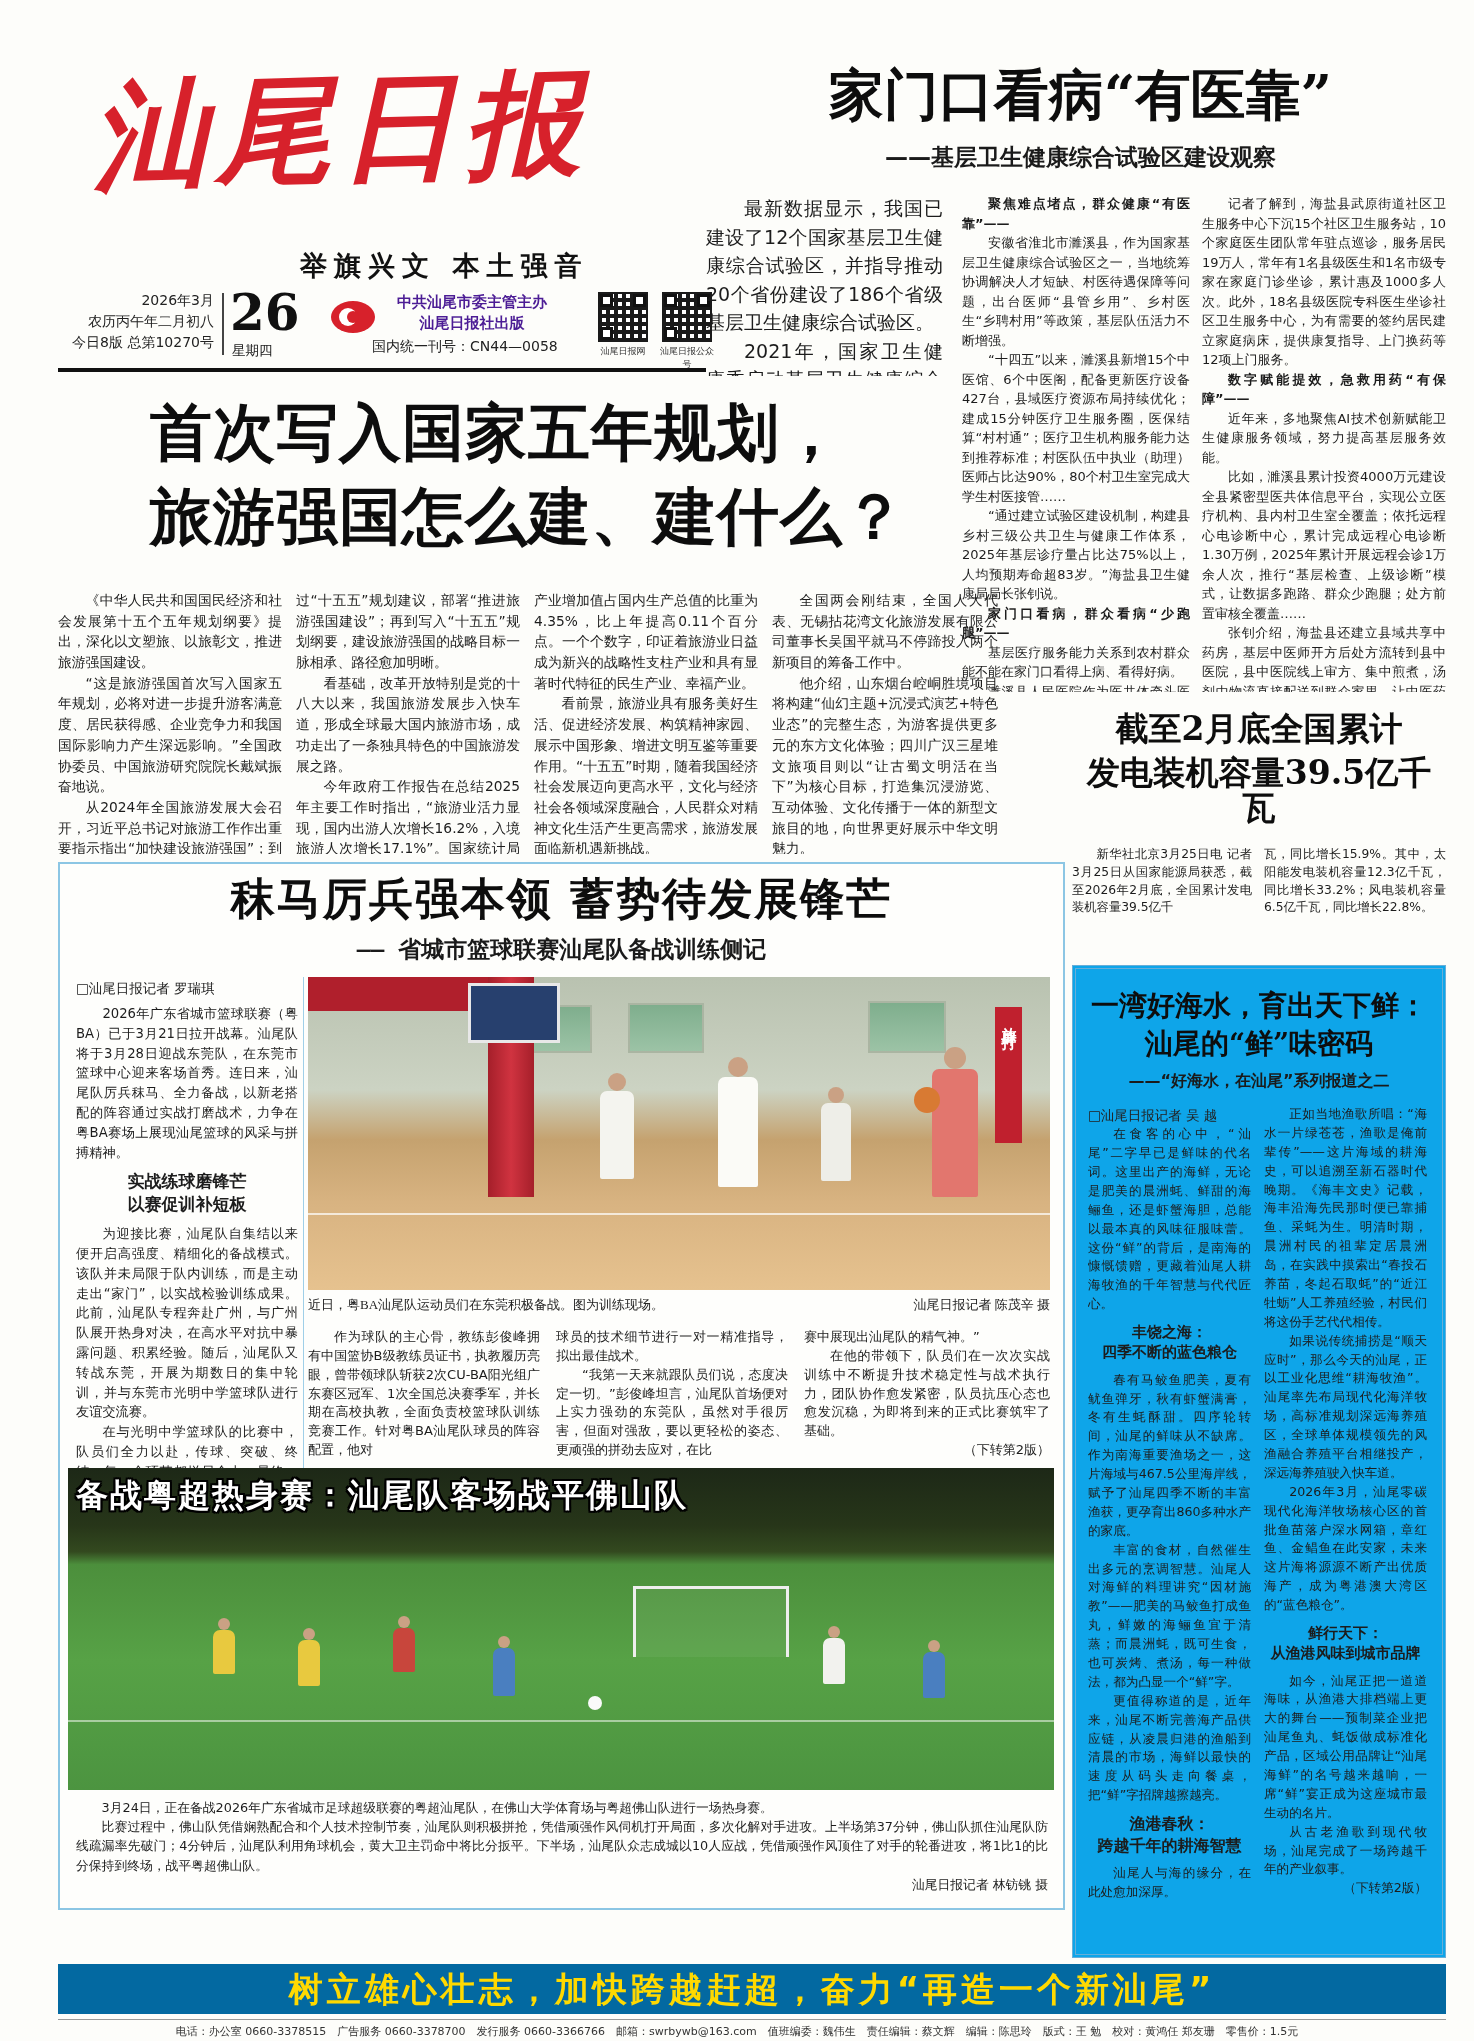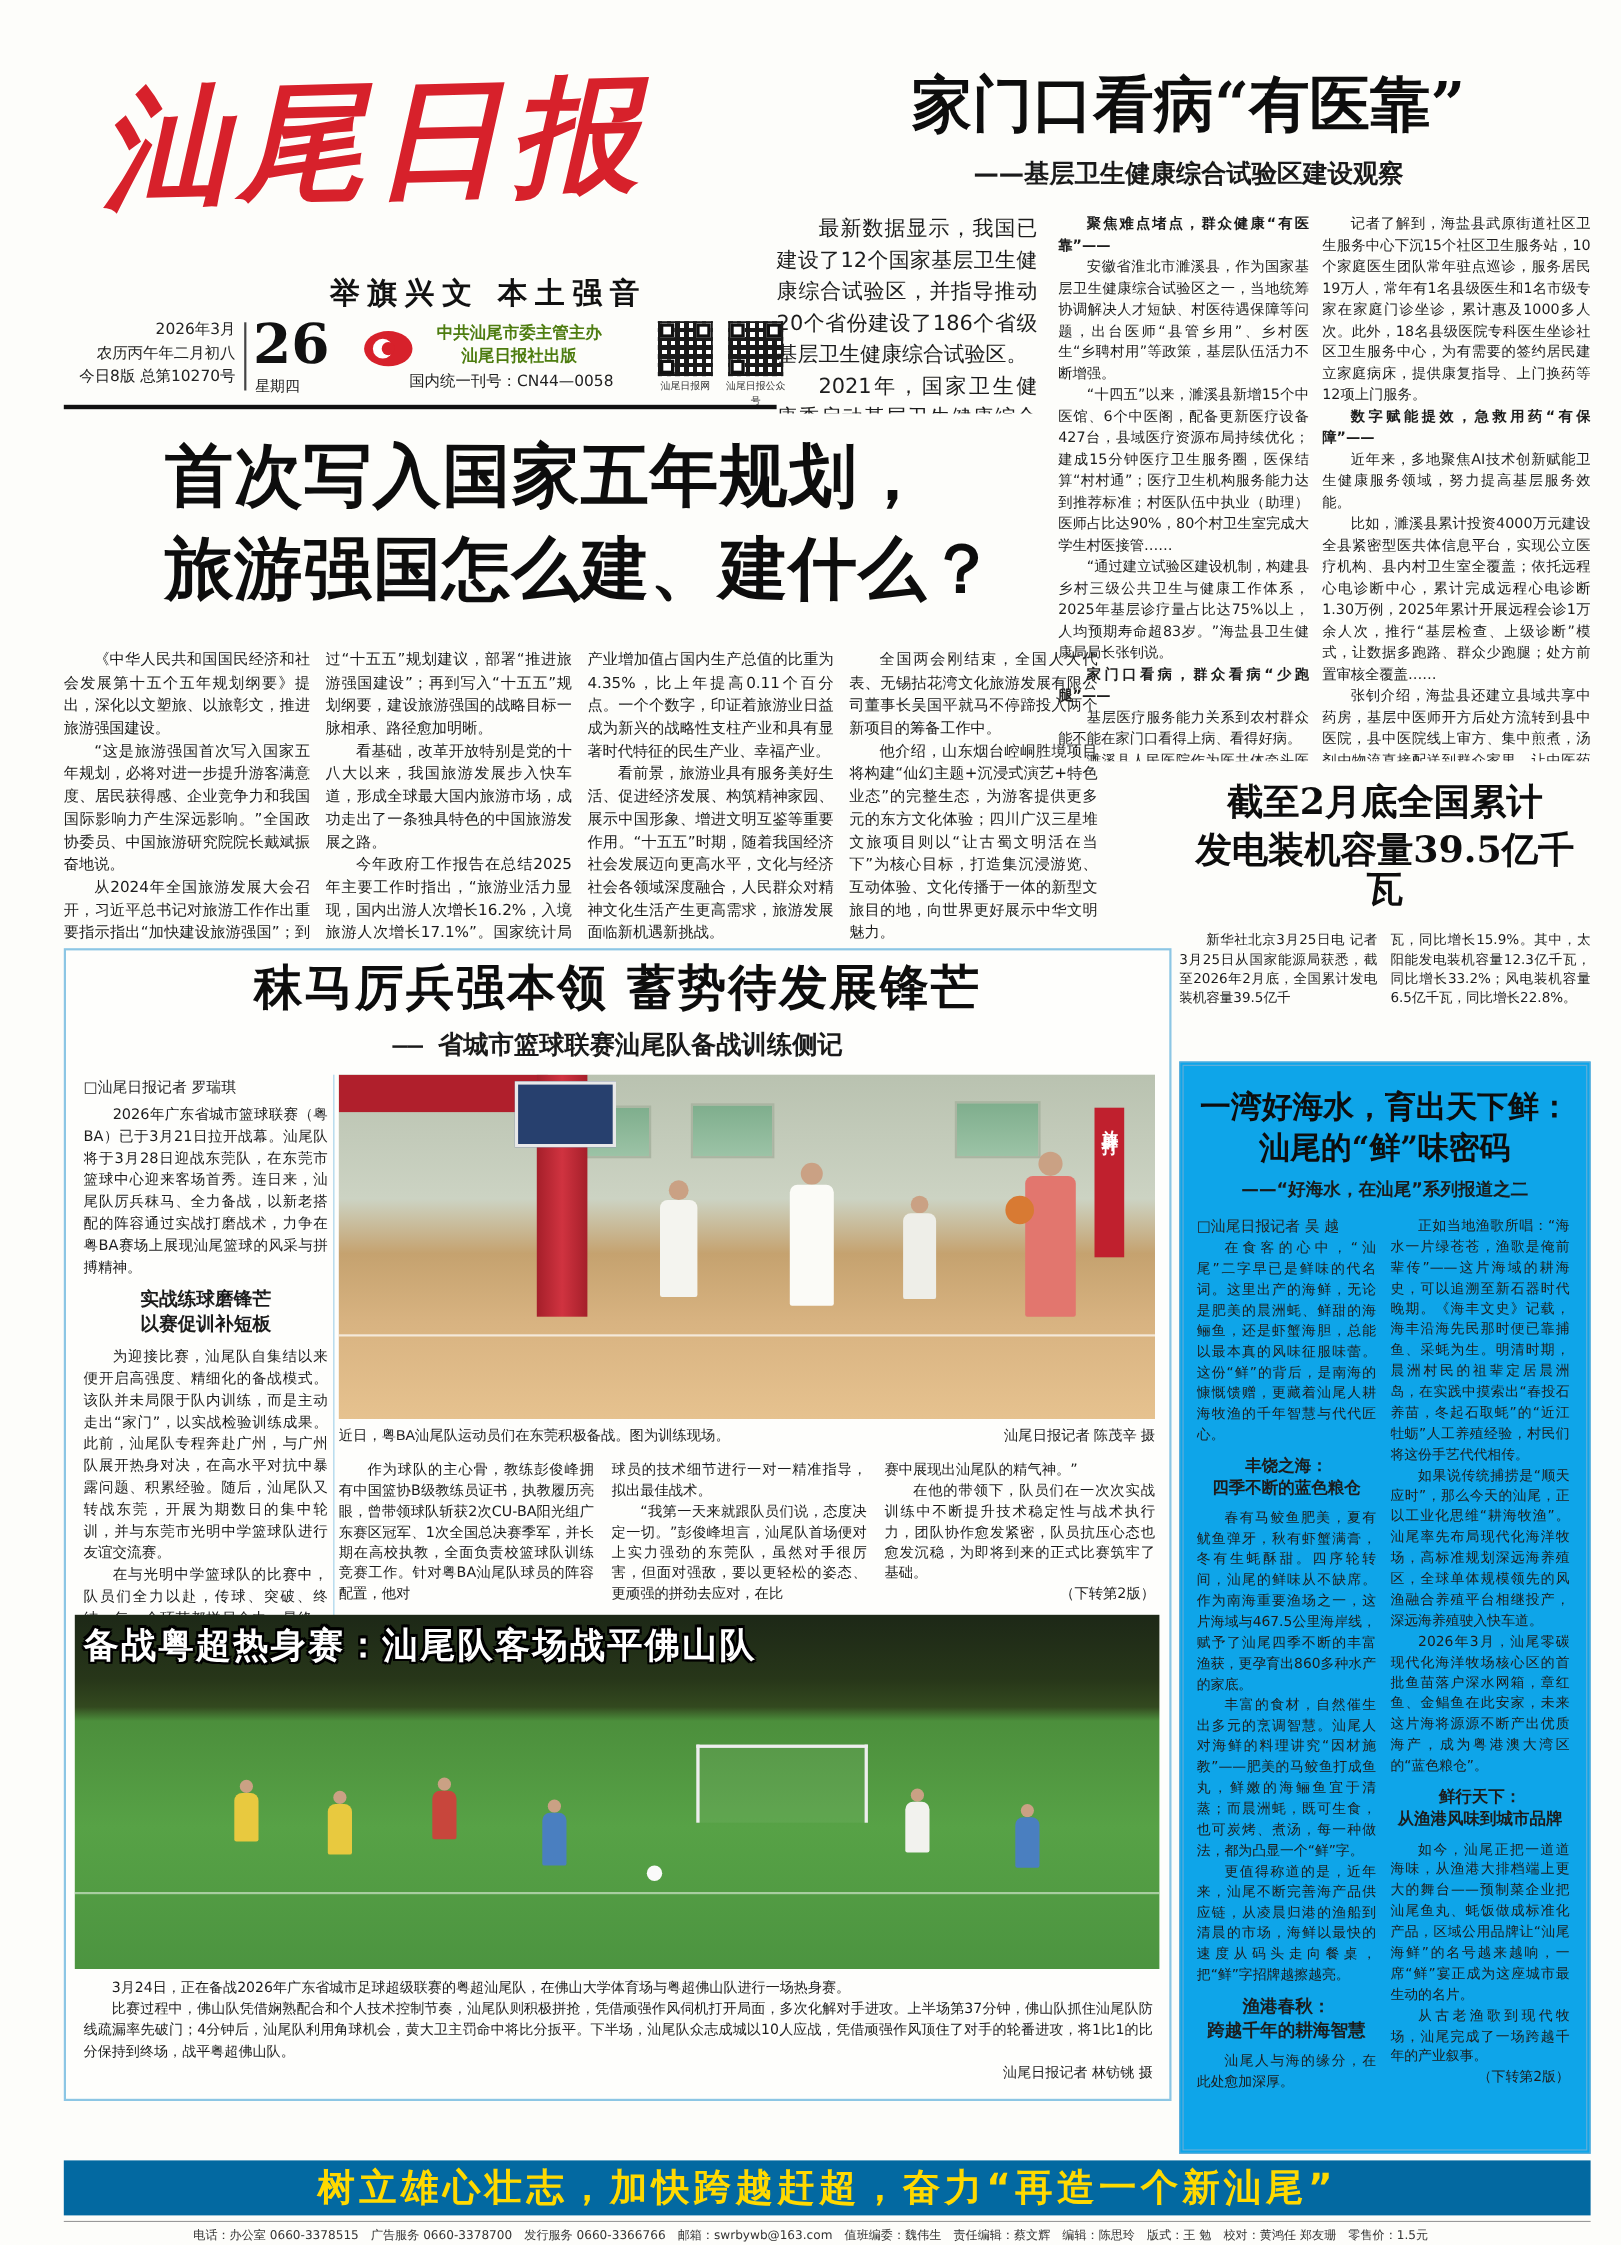--- a/index.html
+++ b/index.html
@@ -6,21 +6,21 @@
   .page{position:relative;width:1474px;height:2041px;background:#fdfdfa;margin:0 auto;overflow:hidden;
         font-family:"DejaVu Sans","Liberation Sans",sans-serif;color:#1a1a1a;}
   .abs{position:absolute;}
   
   .mast{font-family:"DejaVu Serif","Liberation Serif",serif;font-weight:bold;font-style:italic;
         color:#d7212b;font-size:116px;line-height:1;letter-spacing:8px;transform:rotate(-1.5deg);white-space:nowrap;}
   .tagline{font-weight:bold;font-size:27px;letter-spacing:7px;color:#111;}
   .dateblock{font-size:14px;line-height:1.5;text-align:right;color:#222;}
   .daynum{font-family:"DejaVu Serif","Liberation Serif",serif;font-weight:bold;font-size:50px;line-height:1;color:#111;}
   .weekday{font-size:13.5px;color:#222;}
-  .org{font-size:15px;font-weight:bold;text-align:center;line-height:1.4;color:#4d7c0f;}
+  .org{font-size:15px;font-weight:bold;text-align:center;line-height:1.4;color:#4c1d95;}
   .issn{font-size:14px;color:#222;}
   .vline{background:#444;}
   .qr{width:50px;height:50px;background-color:#fff;
       background-image:repeating-linear-gradient(0deg,#1a1a1a 0 4px,transparent 4px 8px),
                        repeating-linear-gradient(90deg,#1a1a1a 0 4px,#fff 4px 8px);}
   .qr i{position:absolute;width:13px;height:13px;border:3px solid #111;background:#fff;box-sizing:border-box;}
   .qrlabel{font-size:9px;text-align:center;color:#333;width:56px;}
   .rule{background:#111;}
   
   .h-serif{font-family:"DejaVu Serif","Liberation Serif",serif;font-weight:900;color:#0d0d0d;line-height:1.05;}
@@ -43,21 +43,21 @@
   .bbwin{background:linear-gradient(180deg,#7fae8d,#9cc3a6);border:2px solid #aab5a2;}
   .bbbanner{background:#b01f2c;}
   .vtext{writing-mode:vertical-rl;color:#fff;font-weight:bold;font-size:15px;letter-spacing:4px;
          background:#c0202e;padding:8px 4px;}
   .figbody{border-radius:7px 7px 2px 2px;}
   .fighead{border-radius:50%;background:#caa184;}
   .scphoto{background:linear-gradient(180deg,#1d2817 0%,#273619 18%,#33491f 26%,#4c8f3c 30%,#57a246 60%,#4c9440 100%);}
   .goal{border:3px solid #eee;border-bottom:none;background:rgba(255,255,255,.06);}
   .sctitle{color:#fff;font-weight:900;font-size:32px;letter-spacing:2px;white-space:nowrap;
            text-shadow:2px 0 #000,-2px 0 #000,0 2px #000,0 -2px #000,2px 2px #000,-2px -2px #000,2px -2px #000,-2px 2px #000;}
-  .caption{font-family:Liberation Sans, sans-serif;font-size:13px;color:#222;}
+  .caption{font-family:Liberation Serif, serif;font-size:13px;color:#222;}
   
   .redbanner{background:#0369a1;color:#ffd900;font-weight:900;font-size:34px;letter-spacing:4px;
              text-align:center;line-height:50px;white-space:nowrap;}
   .footer{font-size:11px;color:#333;text-align:center;white-space:nowrap;}
   svg{display:block;}
 </style>
 </head>
 <body>
 
 <div class="page">

